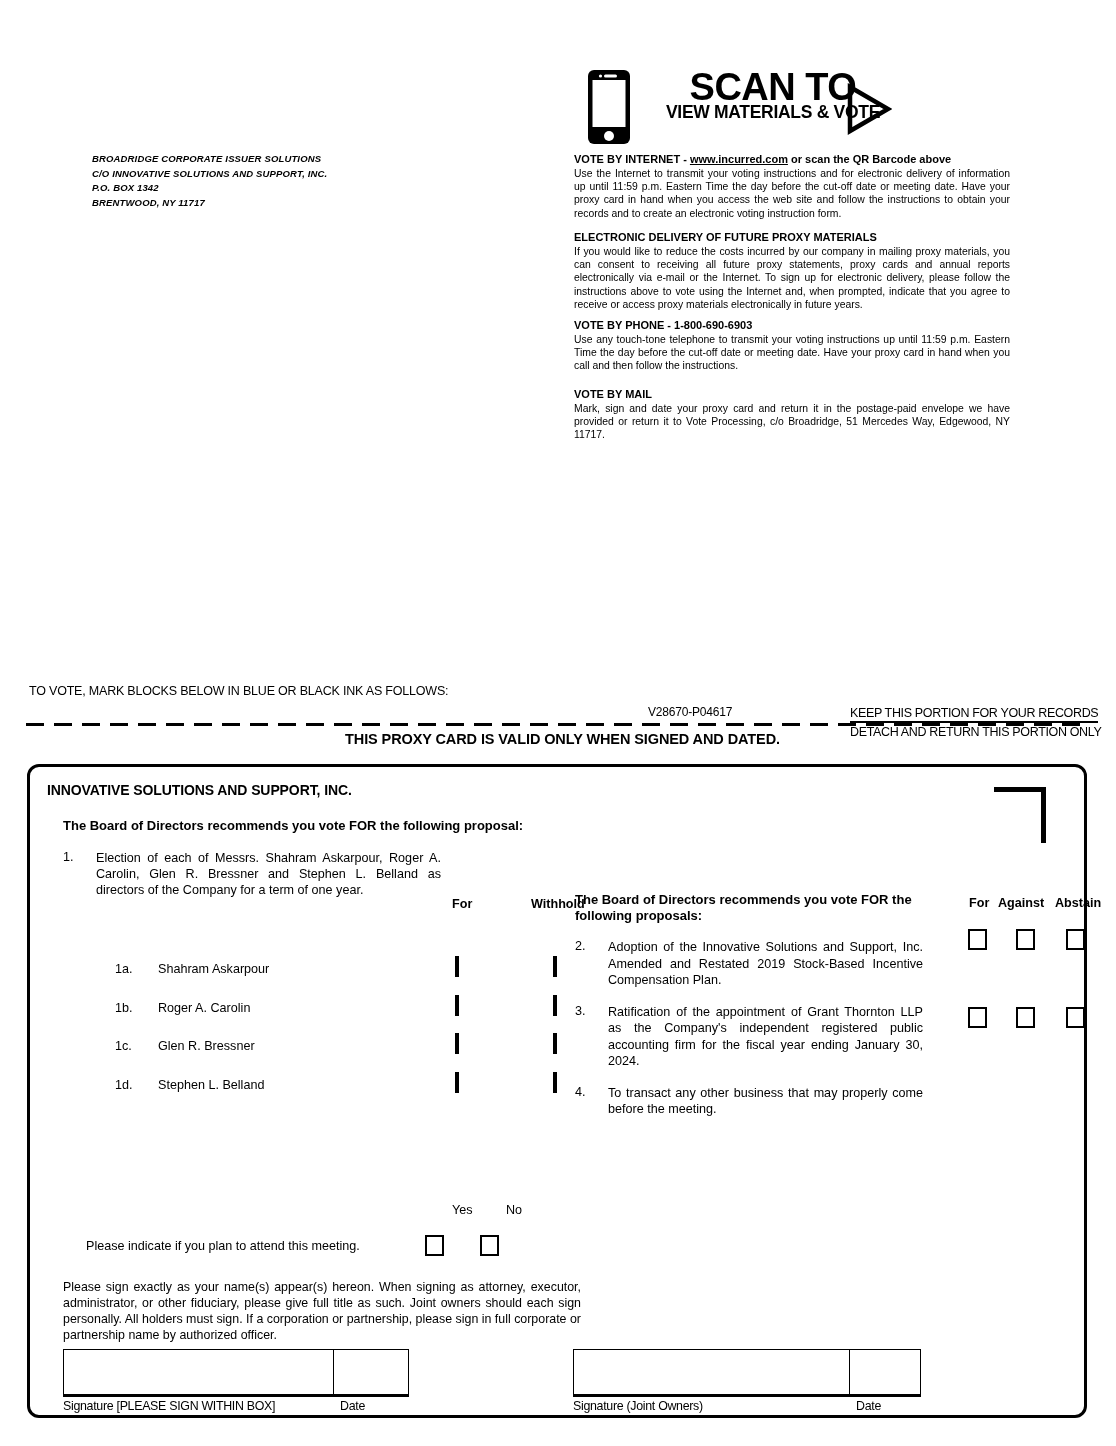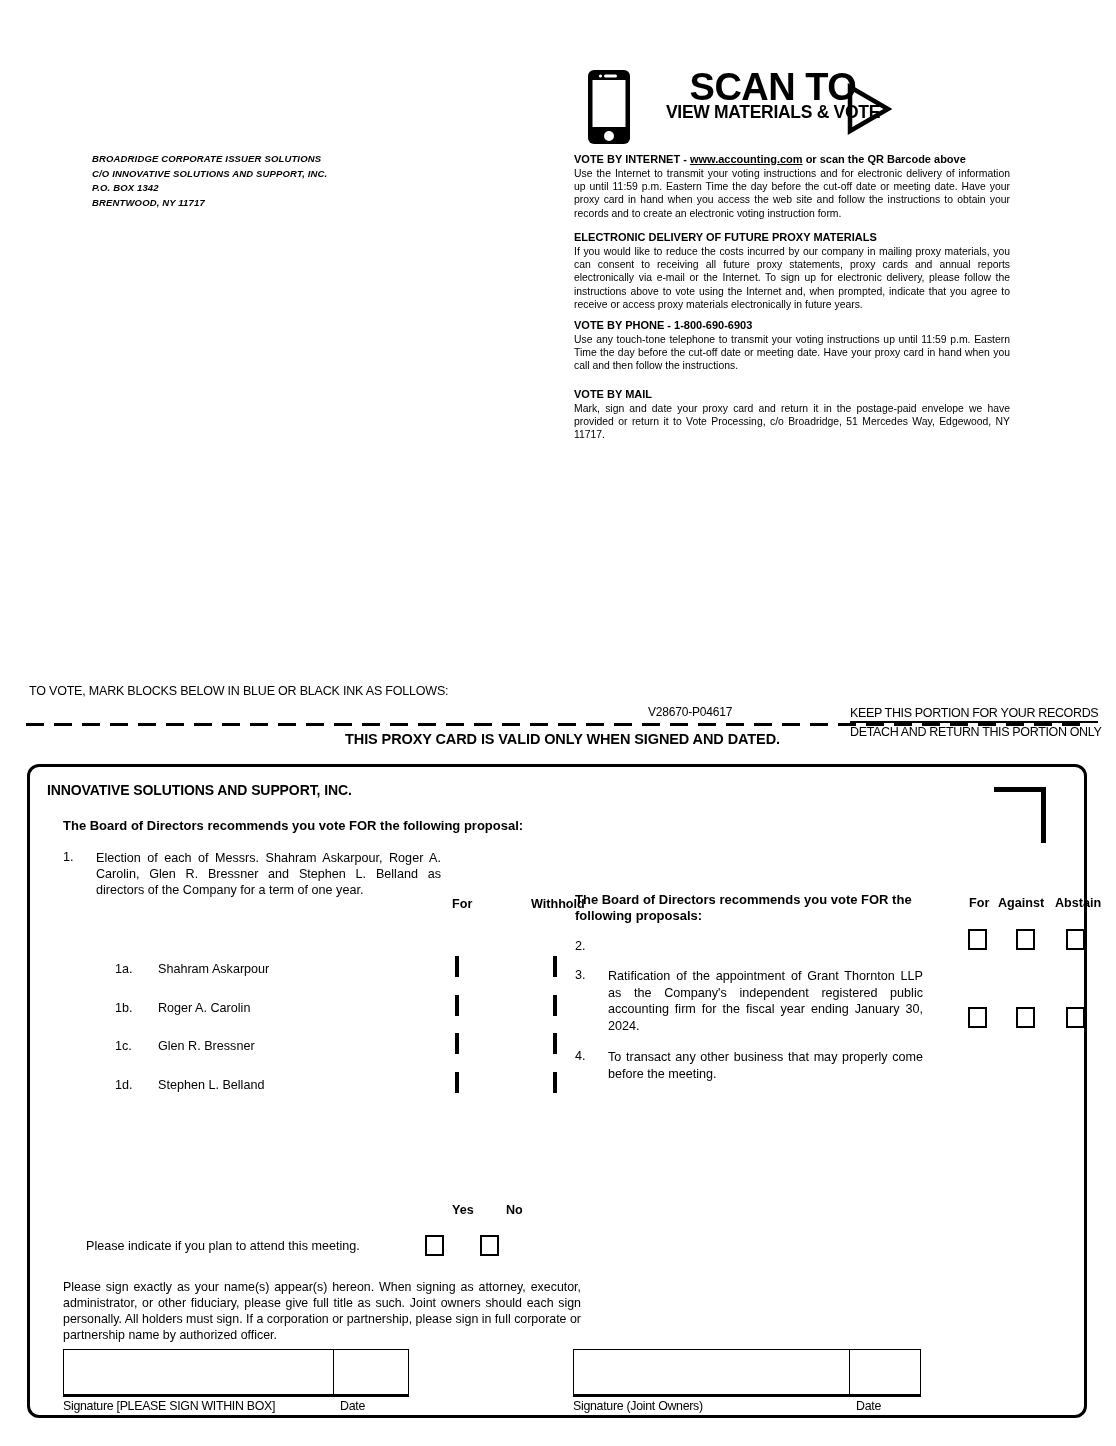--- a/index.html
+++ b/index.html
@@ -120,21 +120,21 @@
 
   .rbox { position: absolute; }
   .rb-for { left: 938px; }
   .rb-against { left: 986px; }
   .rb-abstain { left: 1036px; }
   .rrow2 { top: 162px; }
   .rrow3 { top: 240px; }
 
   
   .att-hdr { position: absolute; left: 422px; top: 436px; }
-  .att-hdr span { position: absolute; top: 0; font-size: 12.6px; font-weight: 700; }
+  .att-hdr span { position: absolute; top: 0; font-size: 12.6px; font-weight: 400; }
   .att-yes { left: 0; }
   .att-no { left: 54px; }
   .att-q { position: absolute; left: 33px; top: 472px; font-size: 12.6px; margin-left: 23px; }
   .att-box-yes { position: absolute; left: 395px; top: 468px; }
   .att-box-no { position: absolute; left: 450px; top: 468px; }
 
   .signote {
     position: absolute; left: 33px; top: 512px; width: 518px;
     font-size: 12.4px; line-height: 16px; text-align: justify;
   }
@@ -182,21 +182,21 @@
       <div class="scan-l2">VIEW MATERIALS &amp; VOTE</div>
     </div>
     <span class="tri-ico">
       <svg width="46" height="52" viewBox="0 0 46 52">
         <path d="M4 4 L42 26 L4 48 Z" fill="none" stroke="#000" stroke-width="4.5" stroke-linejoin="miter"></path>
       </svg>
     </span>
   </div>
 
   <div class="instr" id="sec-internet">
-    <div class="instr-h"><span>VOTE BY INTERNET - </span><span class="lnk">www.accounting.com</span><span> or scan the QR Barcode above</span></div>
+    <div class="instr-h"><span>VOTE BY INTERNET - </span><span class="lnk">www.incurred.com</span><span> or scan the QR Barcode above</span></div>
     <div class="instr-p">Use the Internet to transmit your voting instructions and for electronic delivery of information up until 11:59 p.m. Eastern Time the day before the cut-off date or meeting date. Have your proxy card in hand when you access the web site and follow the instructions to obtain your records and to create an electronic voting instruction form.</div>
   </div>
 
   <div class="instr" id="sec-electronic">
     <div class="instr-h">ELECTRONIC DELIVERY OF FUTURE PROXY MATERIALS</div>
     <div class="instr-p">If you would like to reduce the costs incurred by our company in mailing proxy materials, you can consent to receiving all future proxy statements, proxy cards and annual reports electronically via e-mail or the Internet. To sign up for electronic delivery, please follow the instructions above to vote using the Internet and, when prompted, indicate that you agree to receive or access proxy materials electronically in future years.</div>
   </div>
 
   <div class="instr" id="sec-phone">
     <div class="instr-h">VOTE BY PHONE - 1-800-690-6903</div>
@@ -263,20 +263,21 @@
         <span class="dir-name">Stephen L. Belland</span>
         <span class="dir-box-for"><span class="cbx"></span></span>
         <span class="dir-box-wh"><span class="cbx"></span></span>
       </div>
     </div>
 
     <div class="colR">
       <div class="rec-hdr">The Board of Directors recommends you vote FOR the following proposals:</div>
       <div class="p2row">
         <div class="p2num">2.</div>
+        <div class="p2txt">Adoption of the Innovative Solutions and Support, Inc. Amended and Restated 2019 Stock-Based Incentive Compensation Plan.</div>
       </div>
       <div class="p2row">
         <div class="p2num">3.</div>
         <div class="p2txt">Ratification of the appointment of Grant Thornton LLP as the Company's independent registered public accounting firm for the fiscal year ending January 30, 2024.</div>
       </div>
       <div class="p2row">
         <div class="p2num">4.</div>
         <div class="p2txt">To transact any other business that may properly come before the meeting.</div>
       </div>
     </div>

